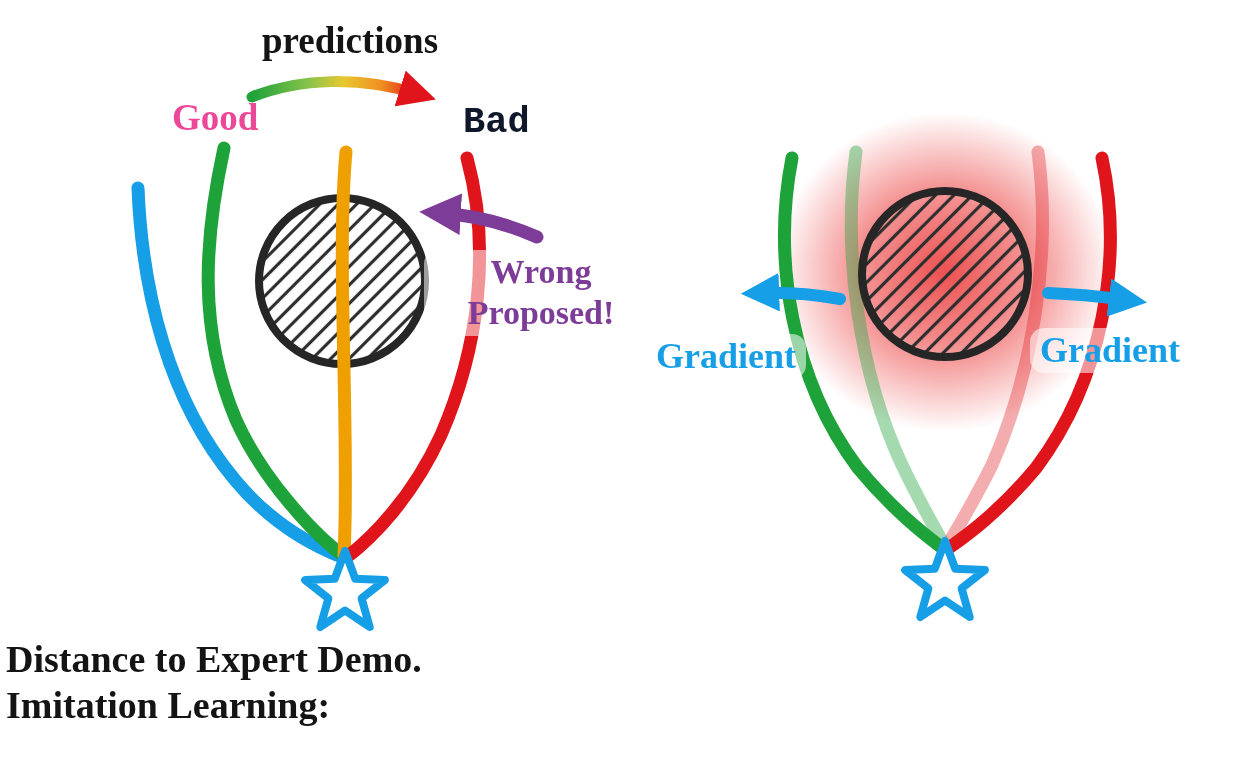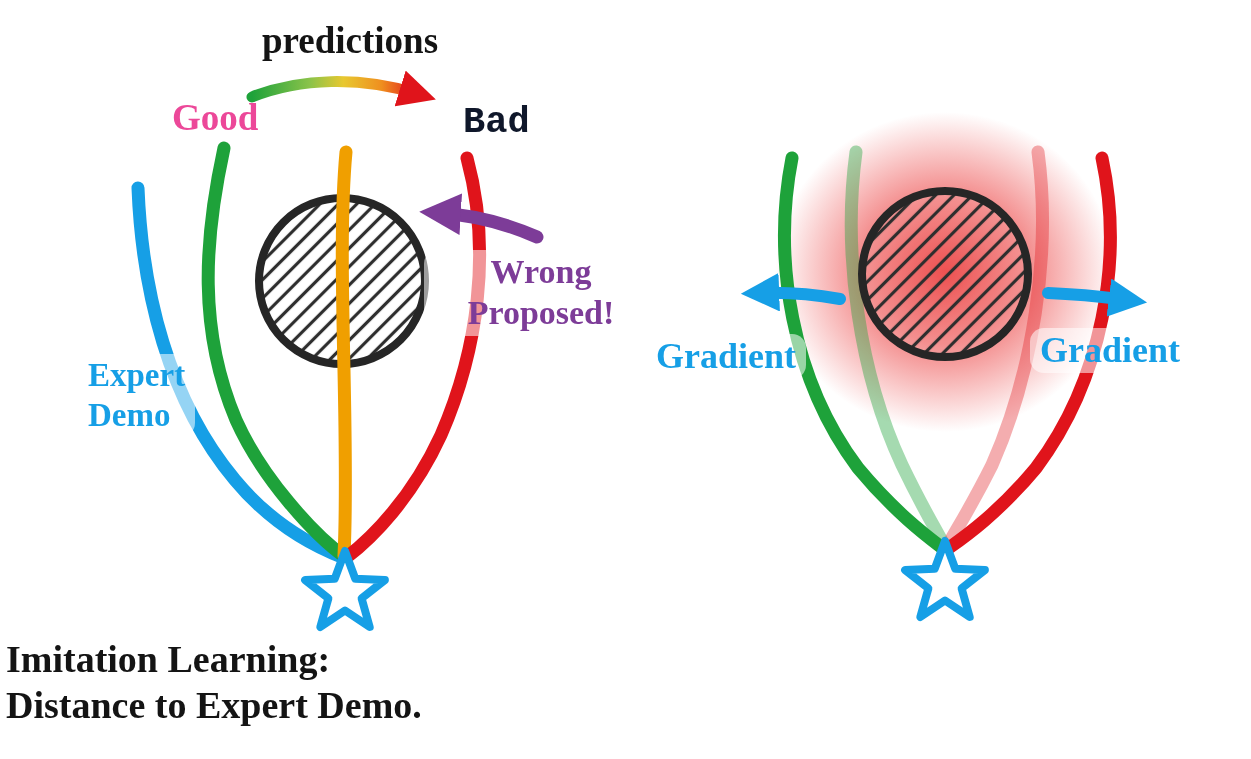--- a/index.html
+++ b/index.html
@@ -108,28 +108,24 @@
 
   <div class="lbl good c-green">Good</div>
 
   <div class="lbl bad c-red">Bad</div>
 
   <div class="lbl wrong c-purple badge-bg">
     <span class="ln">Wrong</span>
     <span class="ln">Proposed!</span>
   </div>
 
-  <div class="lbl expert c-blue badge-bg">
-    <span class="ln">Expert</span>
-    <span class="ln">Demo</span>
-  </div>
 
   <div class="lbl grad-l c-blue badge-bg">Gradient</div>
 
   <div class="lbl grad-r c-blue badge-bg">Gradient</div>
 
   <div class="lbl cap-l c-black">
+    <span class="ln">Distance to Expert Demo.</span>
     <span class="ln">Imitation Learning:</span>
-    <span class="ln">Distance to Expert Demo.</span>
   </div>
 
 
 </div>
 
 </body></html>

